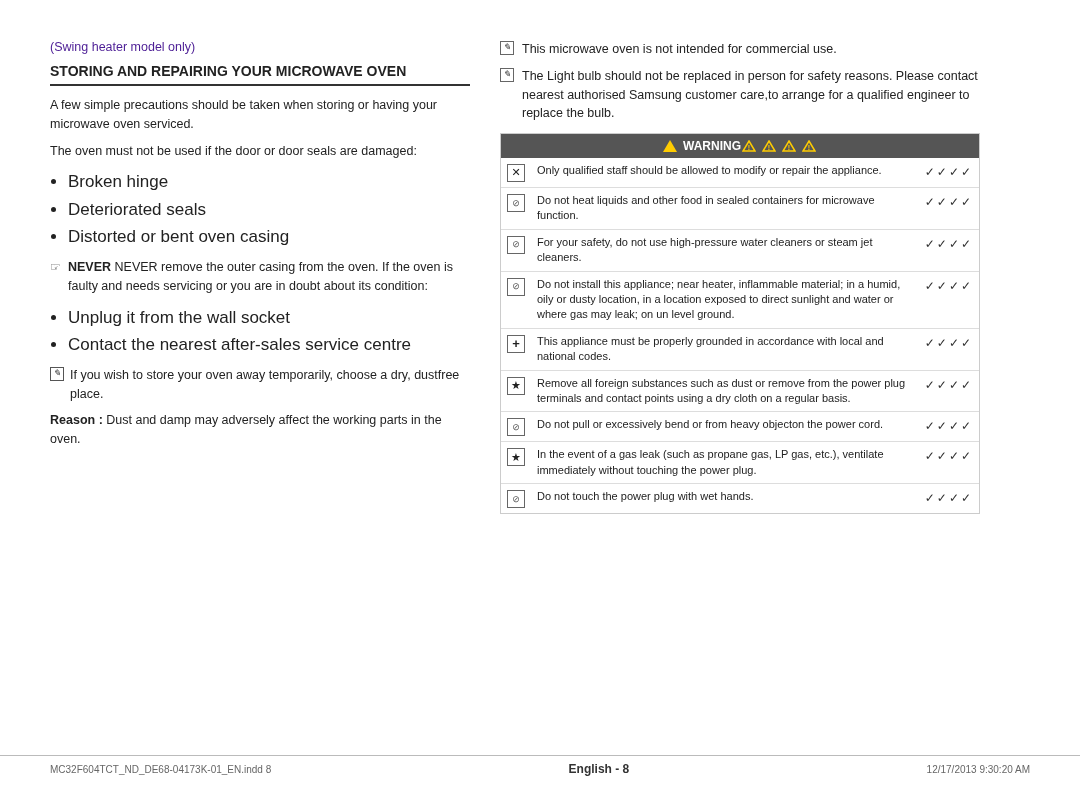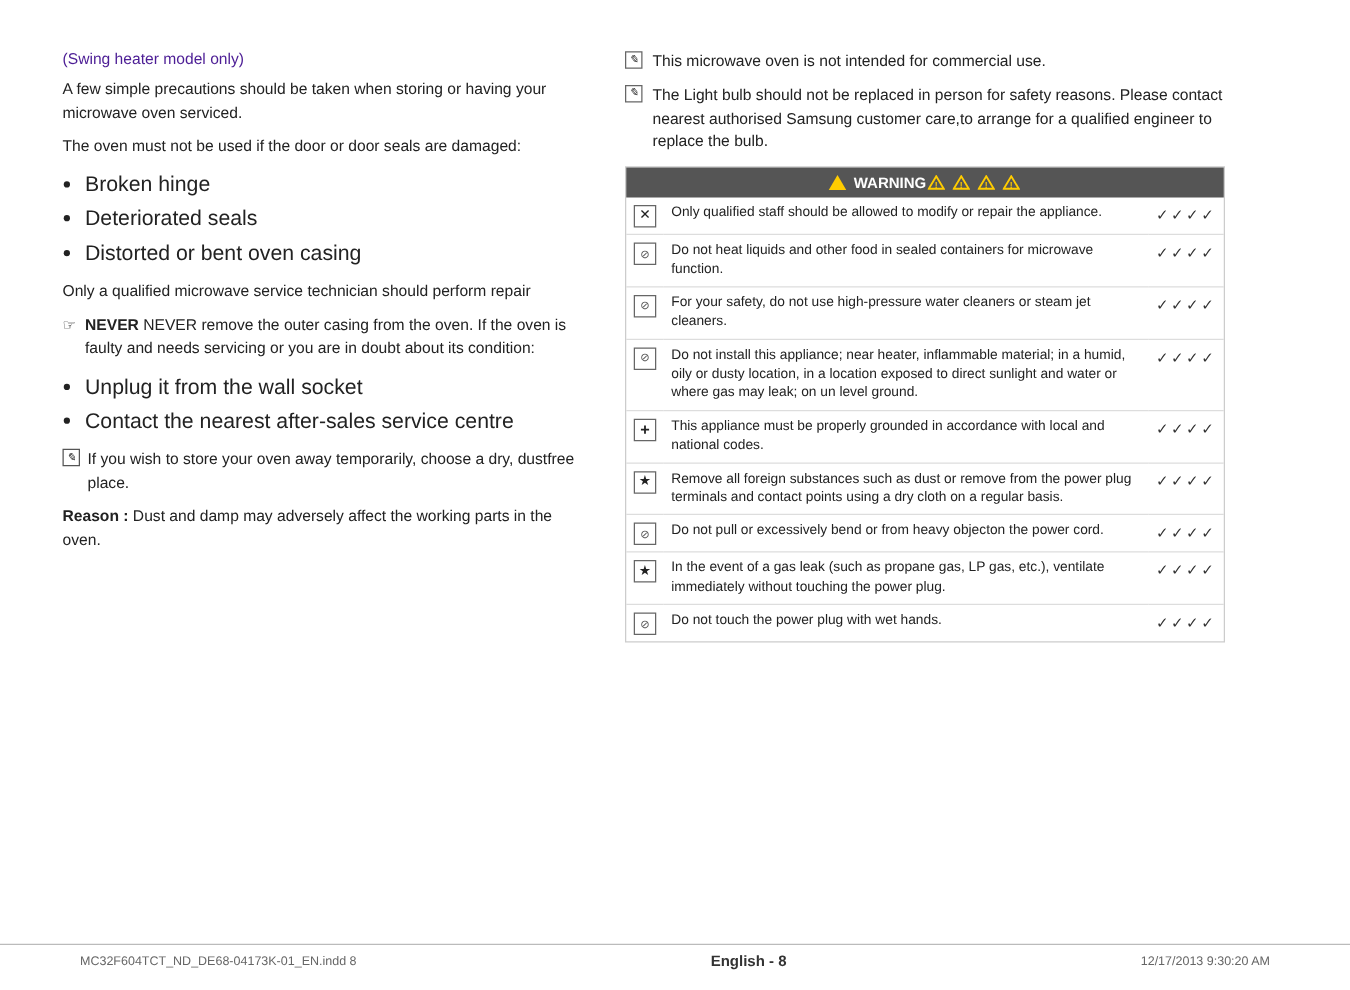--- a/index.html
+++ b/index.html
@@ -192,21 +192,21 @@
     }
     
     .page-footer {
       position: absolute;
       bottom: 16px;
       left: 0;
       right: 0;
       display: flex;
       justify-content: space-between;
       align-items: center;
-      padding: 0 64px;
+      padding: 0 50px;
       border-top: 1px solid #bbb;
       padding-top: 6px;
     }
     .footer-file {
       font-size: 10px;
       color: #666;
     }
     .footer-page {
       font-size: 12px;
       font-weight: bold;
@@ -217,31 +217,31 @@
       color: #666;
     }
   </style>
 </head>
 <body>
 
 <div class="page-content">
 
   <div class="left-column">
     <div class="swing-note">(Swing heater model only)</div>
+    <div class="section-title">STORING AND REPAIRING YOUR MICROWAVE OVEN</div>
 
     <p class="body-text">A few simple precautions should be taken when storing or having your microwave oven serviced.</p>
     <p class="body-text">The oven must not be used if the door or door seals are damaged:</p>
 
     <ul class="bullet-list">
       <li>Broken hinge</li>
       <li>Deteriorated seals</li>
       <li>Distorted or bent oven casing</li>
     </ul>
 
-    <p class="body-text">Only a qualified microwave service technician should perform repair</p>
 
     <div class="never-block">
       <span class="icon-bullet">☞</span>
       <span><strong>NEVER</strong> <span>NEVER remove the outer casing from the oven. If the oven is faulty and needs servicing or you are in doubt about its condition:</span></span>
     </div>
 
     <ul class="bullet-list">
       <li>Unplug it from the wall socket</li>
       <li>Contact the nearest after-sales service centre</li>
     </ul>

